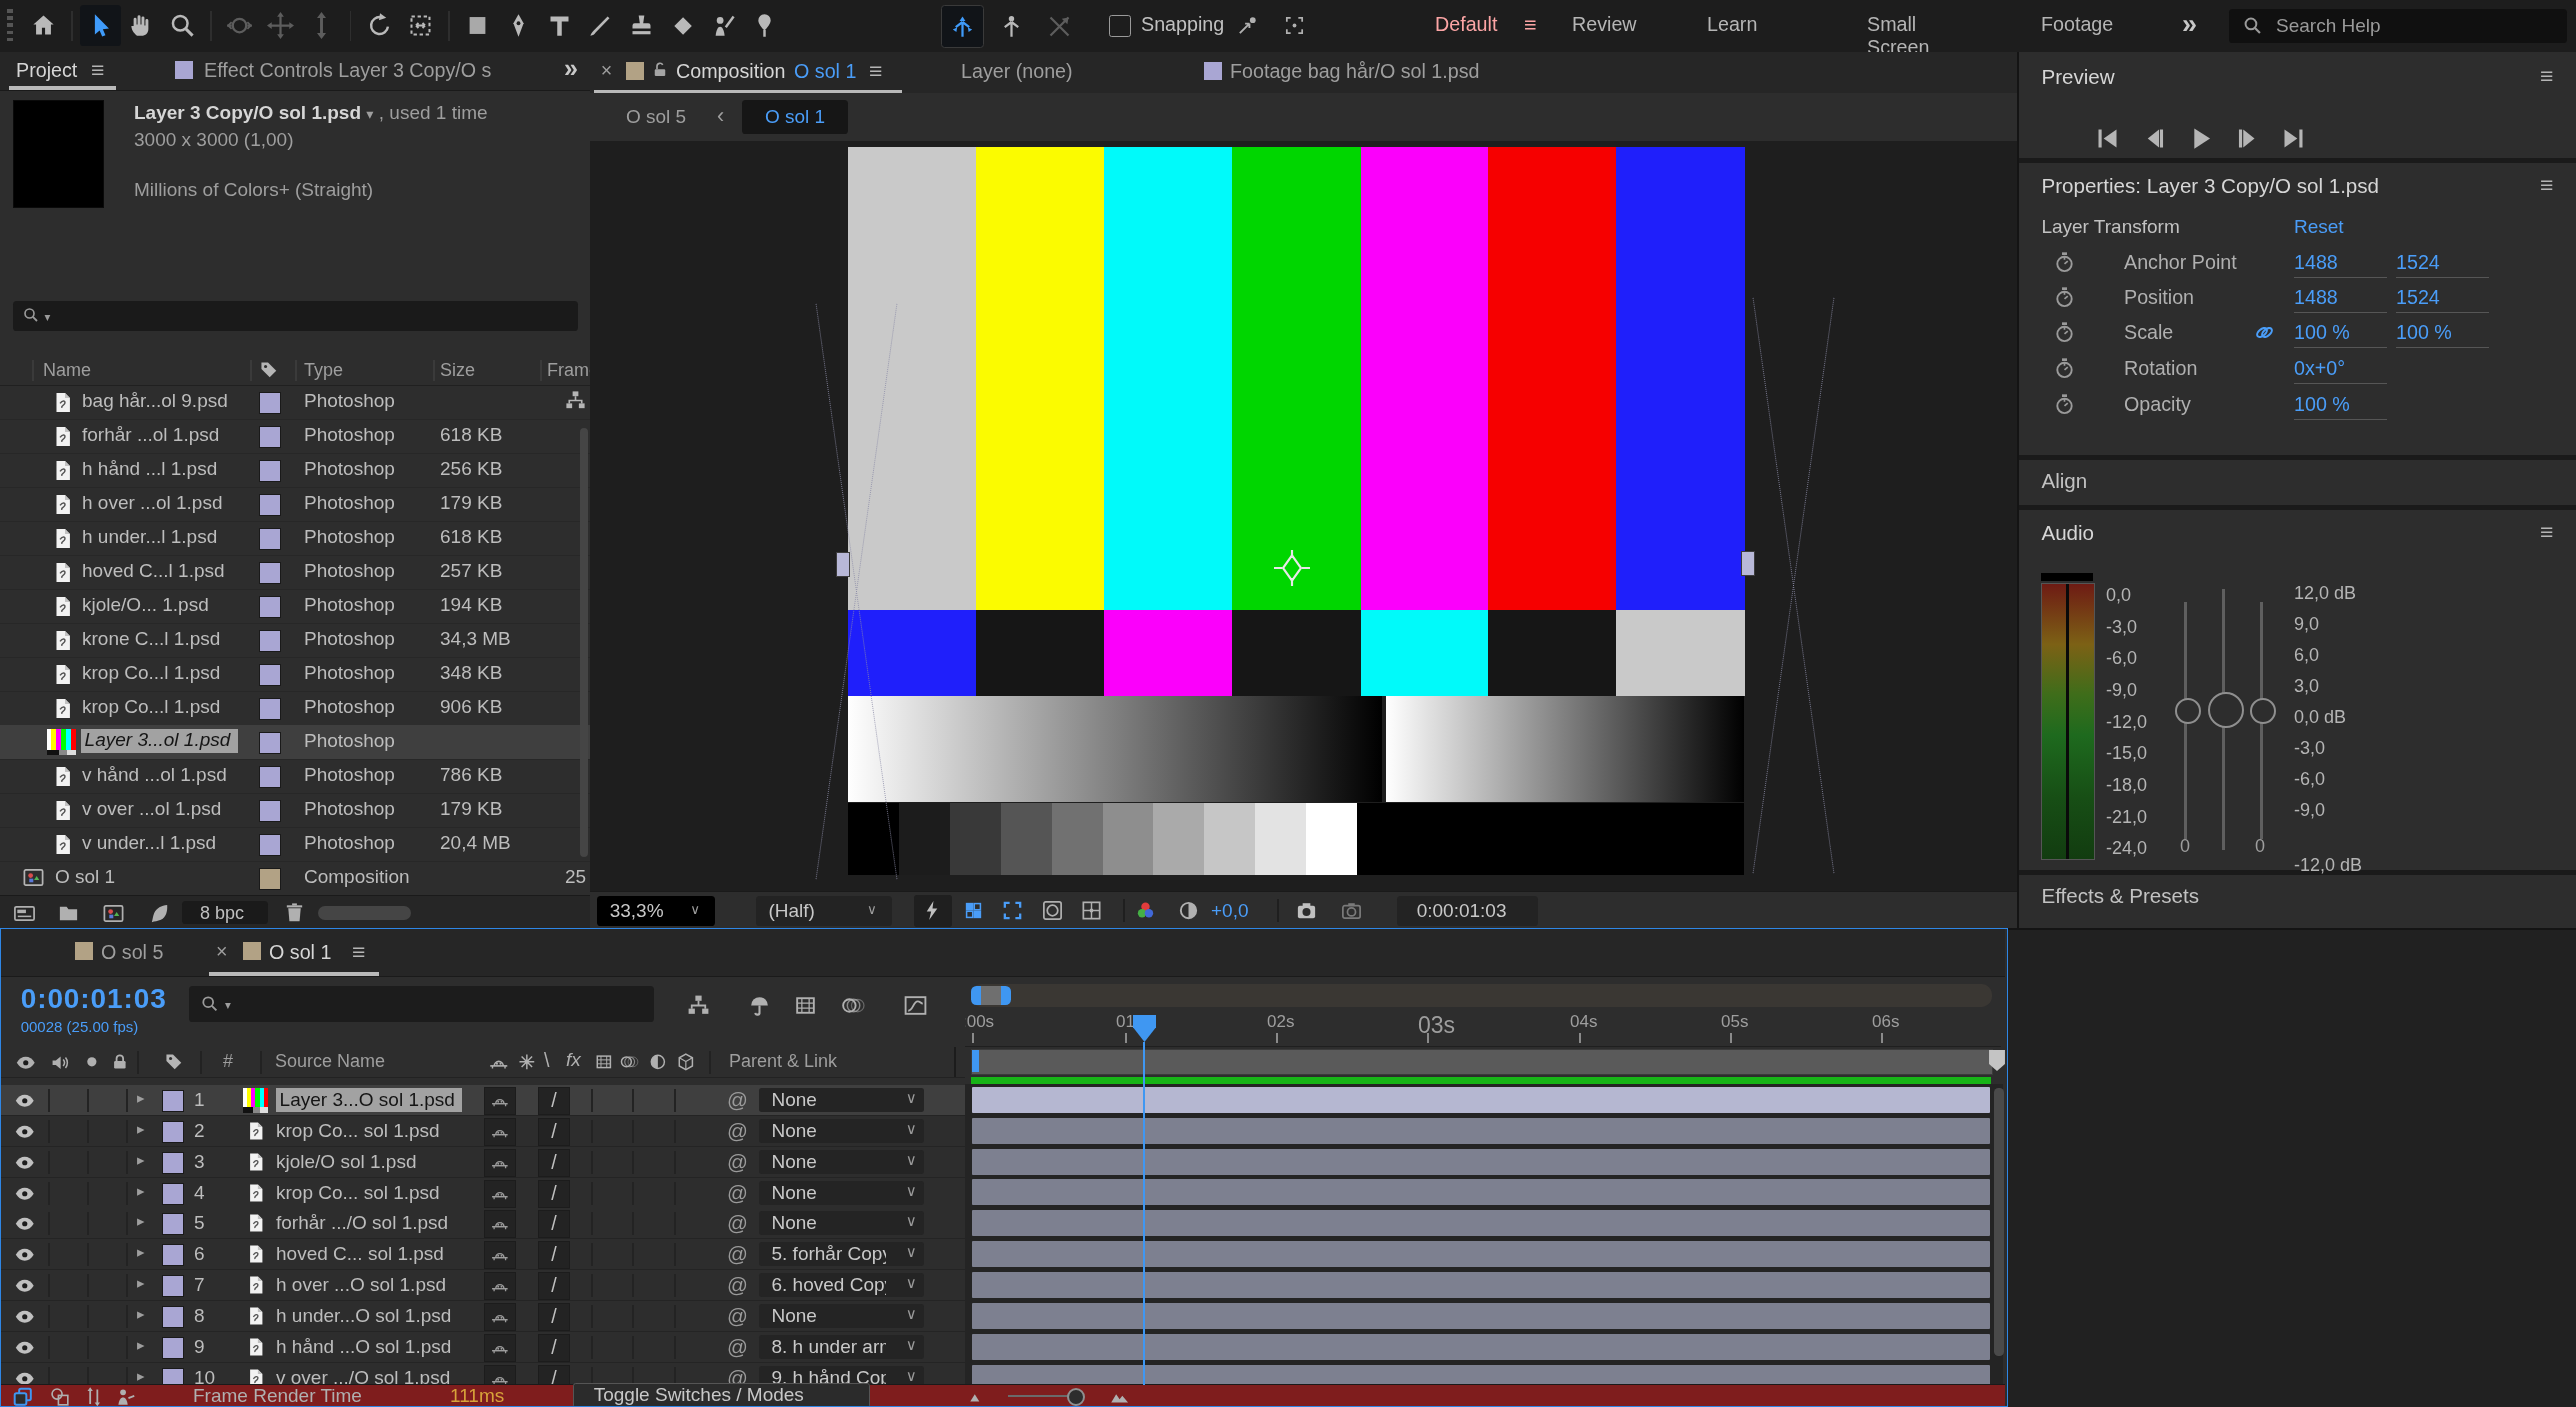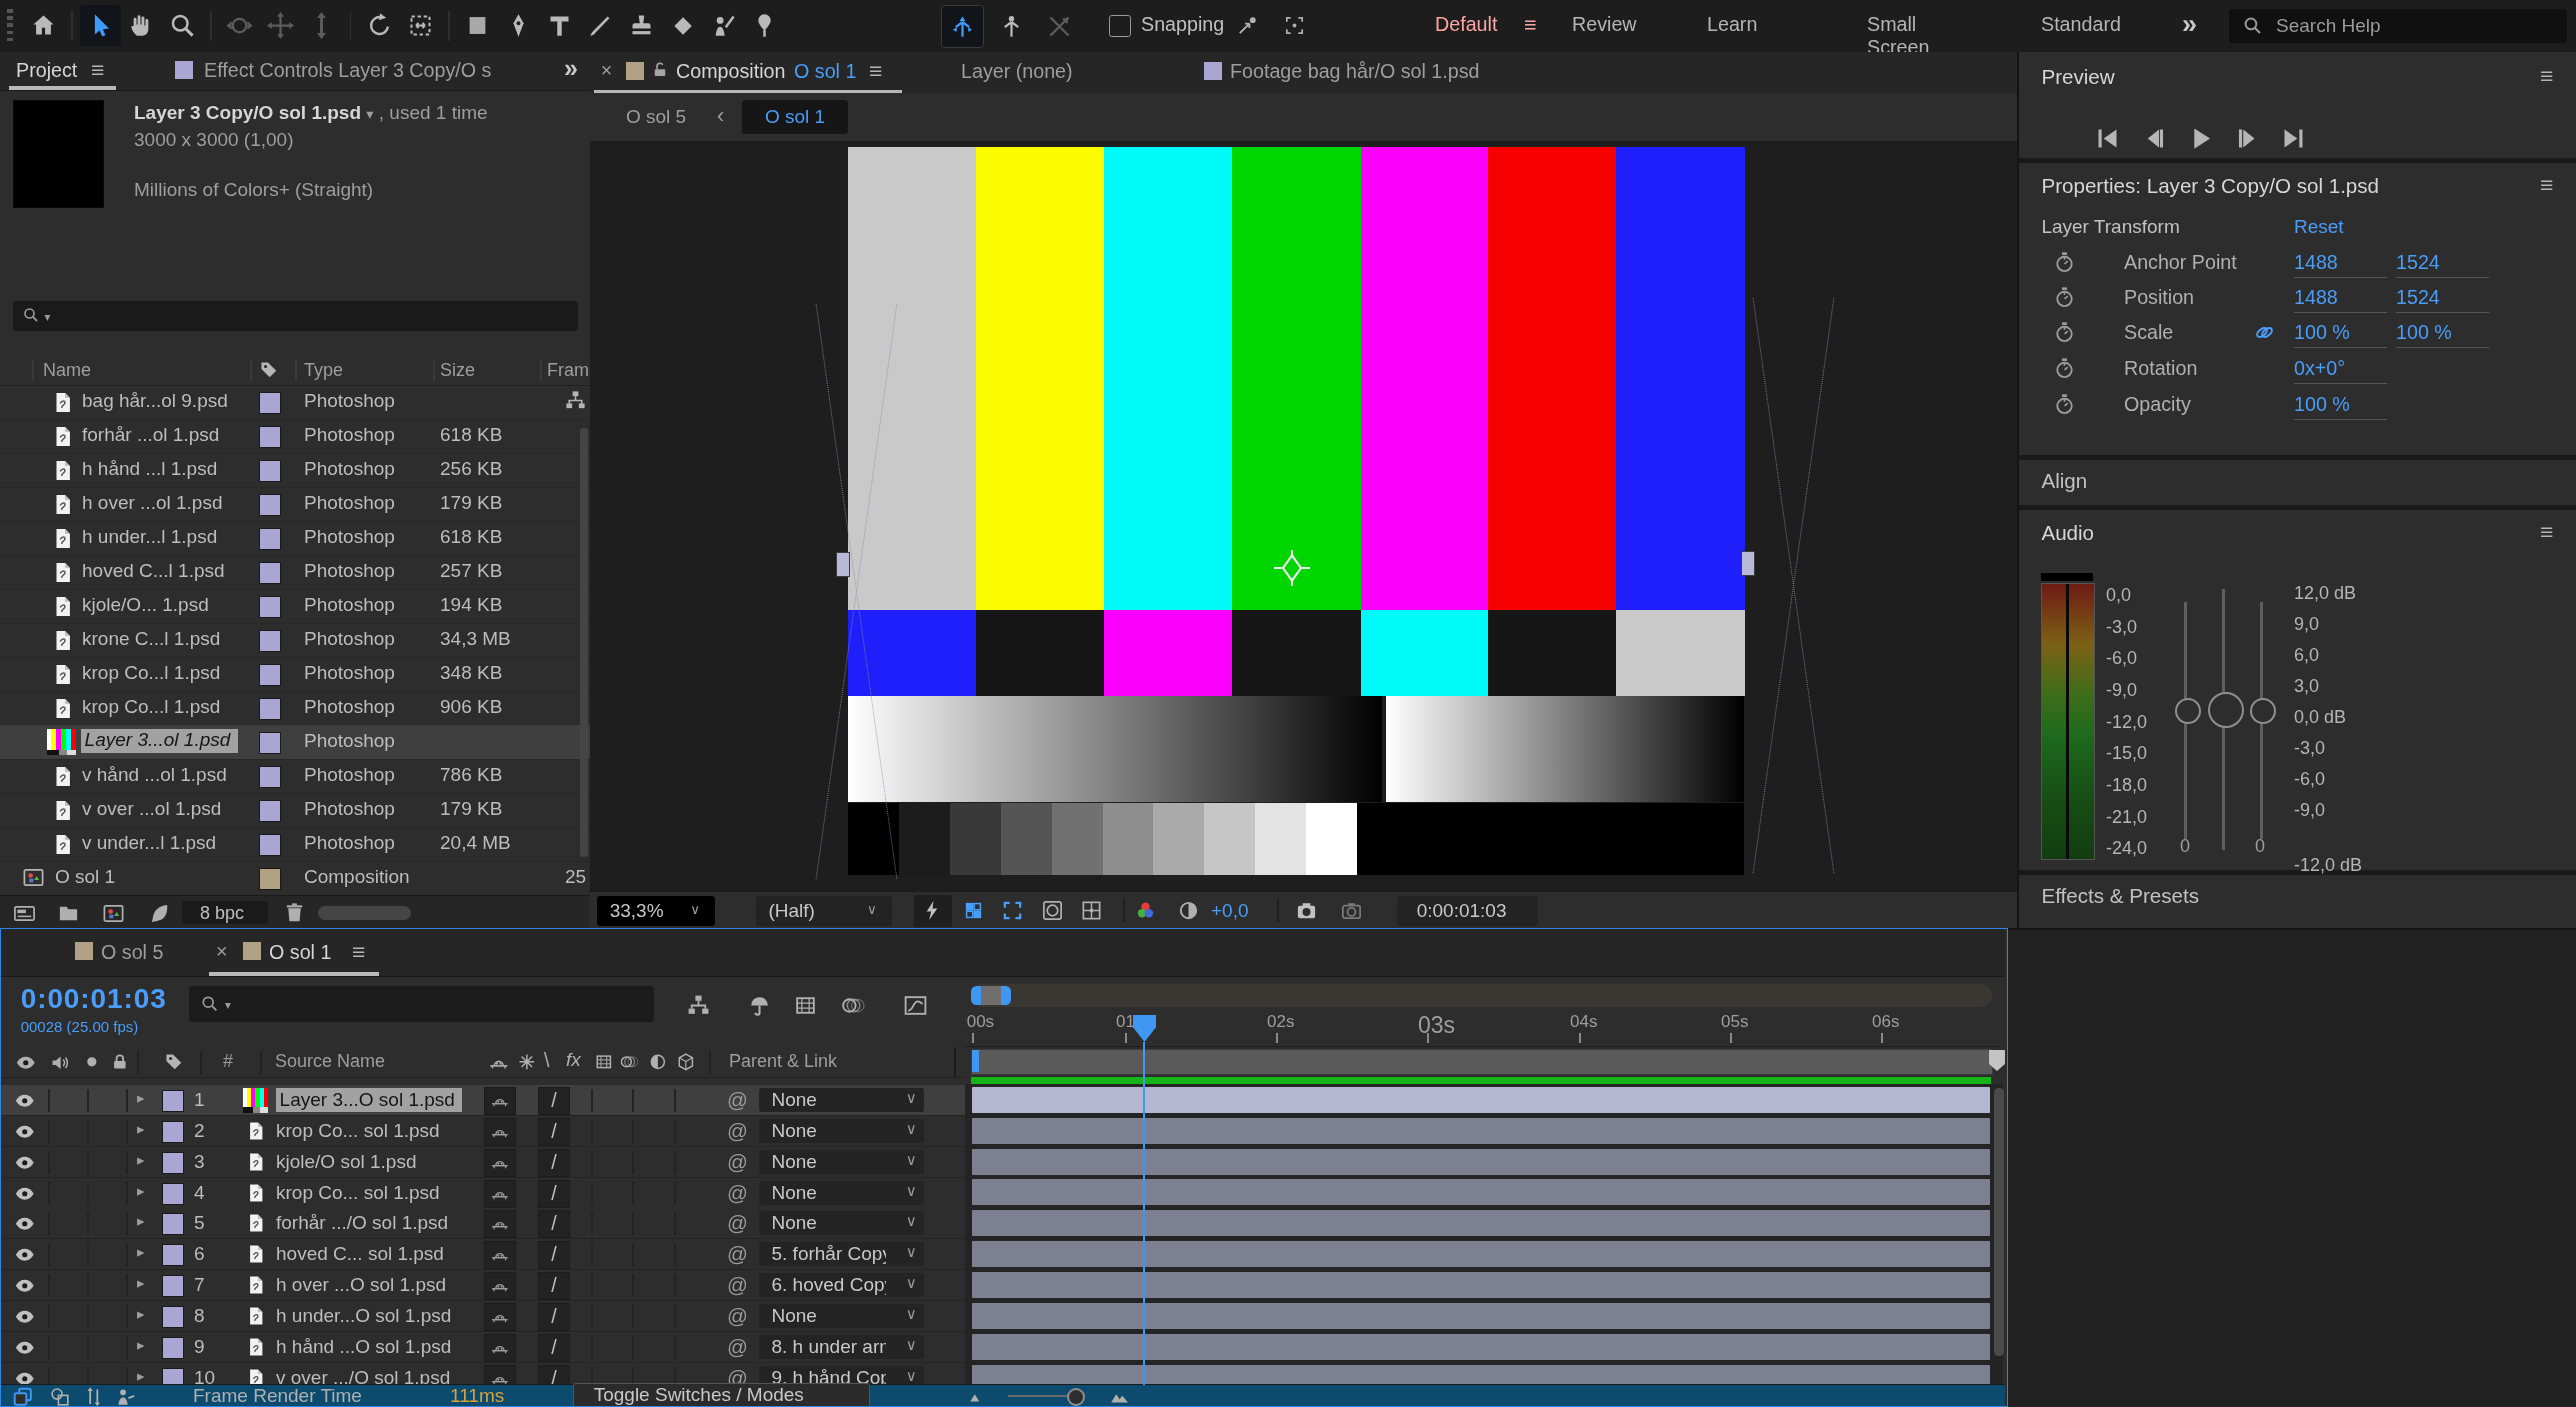--- a/index.html
+++ b/index.html
@@ -182,21 +182,21 @@
     <span class="icon abs" id="snap-icon-2" style="left:1283px;top:14.3px;color:#b0b0b0;"><svg width="23" height="23" viewBox="0 0 24 24" style="color:currentColor">
           <path d="M4 8V4h4M16 4h4v4M20 16v4h-4M8 20H4v-4" fill="none" stroke="currentColor" stroke-width="1.8"></path>
           <circle cx="12" cy="12" r="2" fill="currentColor"></circle>
         </svg></span>
     <div class="abs" id="workspace-strip">
         <span class="ws active" style="left: 1435px;">Default</span>
         <span class="ws active" style="left: 1524px; font-size: 21.5px;">≡</span>
         <span class="ws" style="left: 1572px;">Review</span>
         <span class="ws" style="left: 1707px;">Learn</span>
         <span class="ws" style="left: 1867px;">Small Screen</span>
-        <span class="ws" style="left: 2041px;">Standard</span>
+        <span class="ws" style="left: 2041px;">Footage</span>
       </div>
     <div class="txt" style="left:2182px;top:9px;color:#c8c8c8;font-size:27px;font-weight:bold;">»</div>
     <div class="well" style="left:2229px;top:9px;width:338px;height:34px;background:#101010;">
       <span class="icon abs" id="help-magnifier" style="left:12.5px;top:6.3px;color:#9a9a9a;"><svg width="21.5" height="21.5" viewBox="0 0 24 24" style="color:currentColor">
             <circle cx="10" cy="10" r="6" fill="none" stroke="currentColor" stroke-width="2.2"></circle>
             <path d="M14.5 14.5L20 20" stroke="currentColor" stroke-width="2.4"></path>
           </svg></span>
       <span class="txt" style="left:47px;top:6.3px;color:#9a9a9a;font-size:19px;">Search Help</span>
     </div>
   </div>
@@ -1198,21 +1198,21 @@
           <span class="txt" style="left: 726px; top: 2.7px; color: rgb(154, 154, 154); font-size: 20.6px;">@</span>
           <div class="dd" style="left: 758px; width: 165px;">
             <span class="ddv">9. h hånd Copy</span>
             <span class="ddc">∨</span>
           </div>
         </div>
         <div class="tlbar" style="left: 971px; top: 280px; width: 1018px;"></div>
       </div>
     <div class="abs" style="left:1993px;top:159px;width:9.8px;height:268px;background:#4a4a4a;border-radius:4.5px;"></div>
 
-    <div class="abs" id="tl-footer" style="left:0;top:455px;width:2004px;height:22.4px;background:#0c4a6e;border-top:0.9px solid #1a1a1a;">
+    <div class="abs" id="tl-footer" style="left:0;top:455px;width:2004px;height:22.4px;background:#7f1d1d;border-top:0.9px solid #1a1a1a;">
       <span class="icon abs" id="tf-stack" style="left:10.7px;top:0.9px;color:#3f97f2;"><svg width="21.5" height="21.5" viewBox="0 0 24 24" style="color:currentColor">
             <rect x="8" y="3" width="13" height="13" rx="2" fill="none" stroke="currentColor" stroke-width="2.2"></rect>
             <rect x="3" y="8" width="13" height="13" rx="2" fill="#2d2d2d" stroke="currentColor" stroke-width="2.2"></rect>
           </svg></span>
       <span class="icon abs" id="tf-circsq" style="left:48px;top:0.9px;color:#b0b0b0;"><svg width="21.5" height="21.5" viewBox="0 0 24 24" style="color:currentColor">
             <circle cx="9" cy="9" r="5.6" fill="none" stroke="currentColor" stroke-width="1.8"></circle>
             <rect x="10.5" y="10.5" width="10.5" height="10.5" fill="none" stroke="currentColor" stroke-width="1.8"></rect>
           </svg></span>
       <span class="icon abs" id="tf-ud" style="left:82px;top:0.9px;color:#b0b0b0;"><svg width="21.5" height="21.5" viewBox="0 0 24 24" style="color:currentColor">
             <path d="M8 4v16M16 4v16" stroke="currentColor" stroke-width="2"></path>

